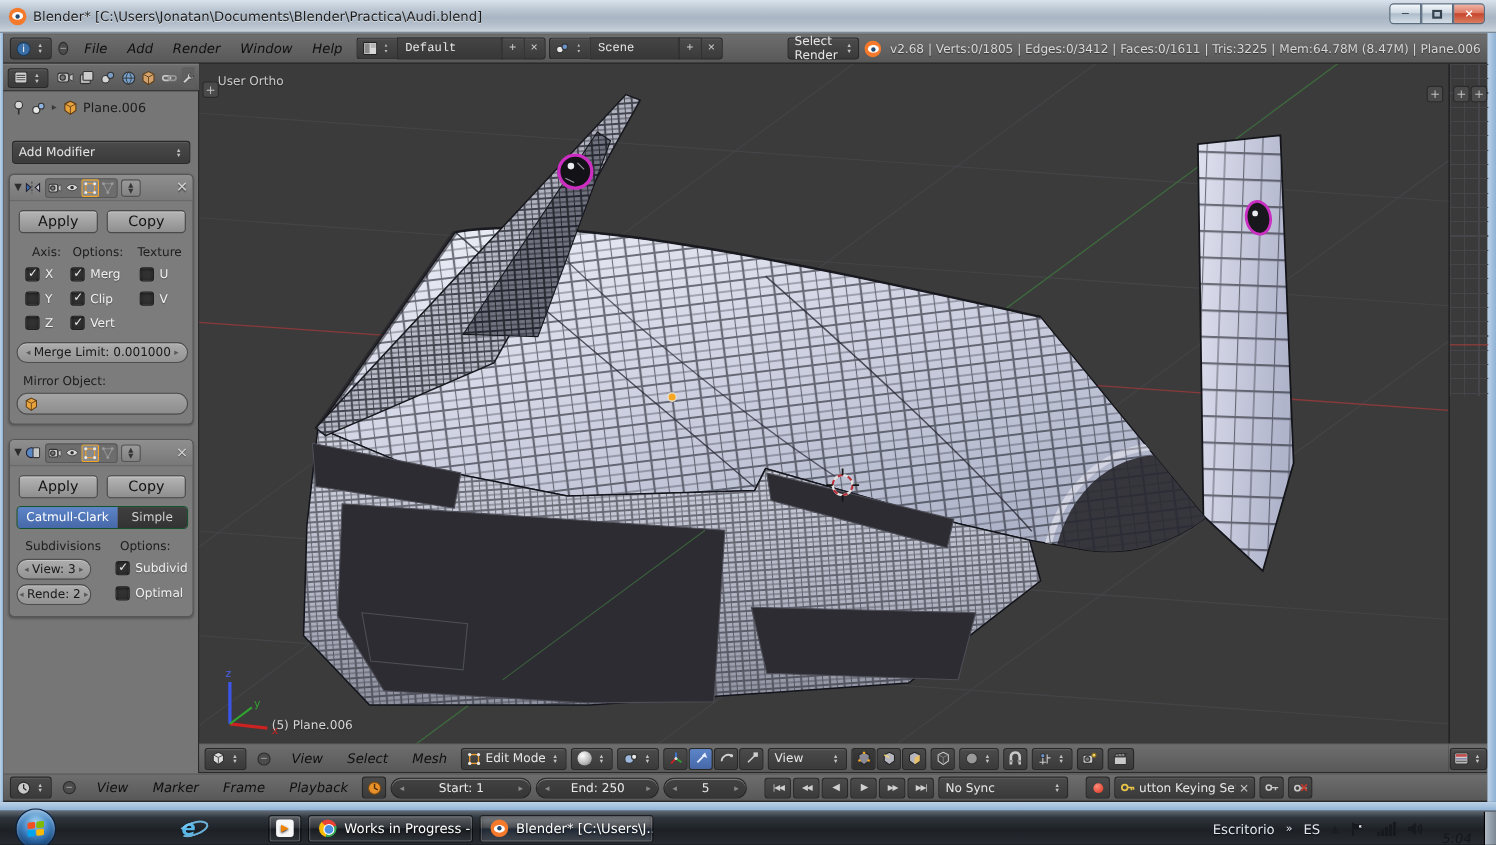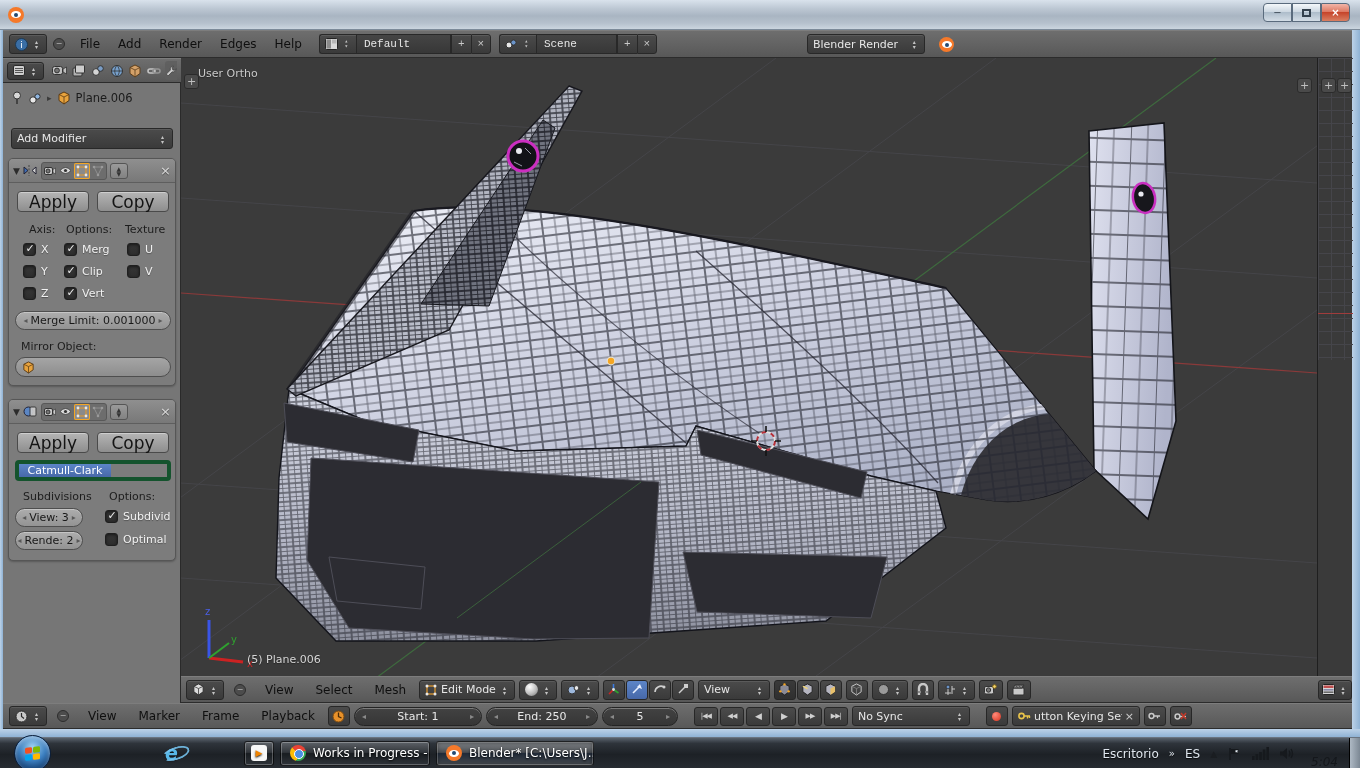--- a/index.html
+++ b/index.html
@@ -22,21 +22,21 @@
   .wbtn:first-child { border-radius:4px 0 0 4px; }
   .wbtn.close { border-radius:0 4px 4px 0; background:linear-gradient(180deg,#f2b5a8,#dd7a64 45%,#c6452b 50%,#d97f62); color:#fff; font-weight:bold; }
   .wbtn .maxbox { width:9px; height:8px; border:2px solid #33404d; }
 
   
   .wborder { background:linear-gradient(90deg,#bcd2e8,#8fb2d4); }
 
   
   .hbar { background:linear-gradient(180deg,#6e6e6e,#585858); border-top:1px solid #7d7d7d;
     border-bottom:1px solid #2c2c2c; display:flex; align-items:center; }
-  .menu { font-size:12px; color:#0f0f0f; padding:0 9px; cursor:default; }
+  .menu { font-size:12px; color:#0f0f0f; padding:0 9px; cursor:default;font-style:italic; }
   .ccirc { width:12px; height:12px; border-radius:50%; background:#4c4c4c; border:1px solid #2d2d2d;
     color:#b9b9b9; font-size:8px; line-height:10px; text-align:center; margin:0 6px; }
   .spin { display:inline-flex; flex-direction:column; align-items:center; justify-content:center;
     font-size:6px; line-height:5px; color:#c4c4c4; width:9px; }
   .spin::before { content:"▴"; } .spin::after { content:"▾"; }
   .dd { display:inline-flex; align-items:center; gap:4px; height:20px; padding:0 5px;
     background:linear-gradient(180deg,#4b4b4b,#3a3a3a); border:1px solid #282828; border-radius:3px;
     color:#e6e6e6; font-size:11px; box-shadow:inset 0 1px 0 rgba(255,255,255,.09); }
   .sqbtn { width:20px; height:20px; display:inline-flex; align-items:center; justify-content:center;
     background:linear-gradient(180deg,#4b4b4b,#3a3a3a); border:1px solid #282828; border-radius:3px;
@@ -62,35 +62,35 @@
   .tri { color:#2c2c2c; font-size:9px; }
   .miniicon { width:15px; height:15px; display:inline-flex; align-items:center; justify-content:center; }
   .togglegrp { display:flex; background:#6d6d6d; border:1px solid #585858; border-radius:3px; }
   .togglegrp .miniicon { width:16px; height:16px; }
   .togglegrp .miniicon.hl { background:#8a8a8a; box-shadow:inset 0 0 0 1px #f5a623; border-radius:2px; }
   .updwid { width:18px; height:16px; background:linear-gradient(180deg,#9a9a9a,#828282); border:1px solid #555;
     border-radius:3px; display:flex; flex-direction:column; align-items:center; justify-content:center;
     font-size:6px; line-height:5px; color:#333; }
   .xclose { margin-left:auto; color:#d8d8d8; font-size:13px; text-shadow:0 1px 1px rgba(0,0,0,.4); }
   .lbtn { position:absolute; height:21px; background:linear-gradient(180deg,#b5b5b5,#8e8e8e);
-    border:1px solid #4a4a4a; border-radius:4px; color:#141414; font-size:17px;
+    border:1px solid #4a4a4a; border-radius:4px; color:#141414; font-size:13px;
     display:flex; align-items:center; justify-content:center; box-shadow:inset 0 1px 0 rgba(255,255,255,.35); }
   .plabel { position:absolute; font-size:11px; color:#1d1d1d; }
   .cbrow { position:absolute; display:flex; align-items:center; gap:5px; }
   .cb { width:13px; height:13px; background:linear-gradient(180deg,#353535,#2e2e2e); border:1px solid #1f1f1f;
     border-radius:3px; box-shadow:inset 0 1px 3px rgba(0,0,0,.55); position:relative; }
   .cb.on::after { content:"✓"; position:absolute; left:1.5px; top:-2px; color:#ececec; font-size:11px; }
   .cblab { font-size:11px; color:#f1f1f1; text-shadow:0 1px 1px rgba(0,0,0,.35); }
   .pill { position:absolute; height:19px; border-radius:10px; background:linear-gradient(180deg,#adadad,#939393);
     border:1px solid #4e4e4e; color:#181818; font-size:11px; display:flex; align-items:center;
     justify-content:center; gap:3px; box-shadow:inset 0 1px 0 rgba(255,255,255,.3); }
   .pill .par { font-size:8px; color:rgba(0,0,0,.45); }
   .pilld { background:linear-gradient(180deg,#424242,#363636); border:1px solid #242424; color:#e8e8e8; }
   .pilld .par { color:rgba(255,255,255,.4); }
-  .seg { position:absolute; height:21px; display:flex; border-radius:4px; overflow:hidden; border:4px solid #14532d;flex-direction:column; }
+  .seg { position:absolute; height:21px; display:flex; border-radius:4px; overflow:hidden; border:1px solid #14532d; }
   .seg > div { display:flex; align-items:center; justify-content:center; font-size:11px; }
   .seg .sel { background:linear-gradient(180deg,#5c85c8,#4768a8); color:#fff; }
   .seg .uns { background:linear-gradient(180deg,#3f3f3f,#333); color:#cfcfcf; }
   .objfield { position:absolute; height:20px; border-radius:10px; background:linear-gradient(180deg,#a5a5a5,#8d8d8d);
     border:1px solid #4e4e4e; display:flex; align-items:center; padding-left:6px; }
 
   
   #vp { left:181px; top:58px; width:1136px; height:618px; background:#3b3b3b; overflow:hidden; }
   #vp svg { position:absolute; left:0; top:0; }
   .vptext { position:absolute; font-size:11px; color:#c9c9c9; text-shadow:0 1px 1px rgba(0,0,0,.4); }
@@ -155,20 +155,21 @@
 
   .gap4 { width:4px; } .gap8 { width:8px; } .gap14 { width:14px; }
 </style>
 </head>
 <body>
 
 <div id="screen">
 
   <div id="titlebar" class="abs">
     <span class="blogo"></span>
+    <span class="ttl">Blender* [C:\Users\Jonatan\Documents\Blender\Practica\Audi.blend]</span>
     <div id="wbtns">
       <div class="wbtn">−</div>
       <div class="wbtn">
           <span class="maxbox"></span>
         </div>
       <div class="wbtn close">×</div>
     </div>
   </div>
 
   <div class="abs wborder" style="left:0;top:30px;width:3px;height:699px;"></div>
@@ -180,21 +181,21 @@
       <svg width="13" height="13" viewBox="0 0 13 13">
           <circle cx="6.5" cy="6.5" r="6" fill="#3a6ea5" stroke="#1d3a57"></circle>
           <text x="6.5" y="9.5" font-size="9" fill="#fff" text-anchor="middle" font-family="DejaVu Sans">i</text>
         </svg>
       <span class="spin"></span>
     </span>
     <span class="ccirc">−</span>
     <span class="menu">File</span>
     <span class="menu">Add</span>
     <span class="menu">Render</span>
-    <span class="menu">Edges</span>
+    <span class="menu">Window</span>
     <span class="menu">Help</span>
     <span class="gap8"></span>
     <span class="combo">
       <span class="dd">
         <svg width="13" height="12" viewBox="0 0 13 12">
             <rect x="0.5" y="0.5" width="12" height="11" rx="1" fill="#d8d8d8" stroke="#222"></rect>
             <rect x="1.5" y="1.5" width="4.5" height="9" fill="#8a8a8a"></rect>
             <rect x="7" y="1.5" width="4.5" height="4" fill="#b5b5b5"></rect>
           </svg>
         <span class="spin"></span>
@@ -211,25 +212,26 @@
             <circle cx="8.5" cy="4.5" r="2.6" fill="#6a93c8" stroke="#333"></circle>
           </svg>
         <span class="spin"></span>
       </span>
       <span class="cfield" style="width:81px;">Scene</span>
       <span class="sqbtn">+</span>
       <span class="sqbtn">×</span>
     </span>
     <span style="width:150px;"></span>
     <span class="dd" style="width:118px;justify-content:space-between;">
-      <span>Blender Render</span>
+      <span>Select Render</span>
       <span class="spin"></span>
     </span>
     <span class="gap14"></span>
     <span class="blogo" style="width:15px;height:15px;"></span>
+    <span class="stats">v2.68 | Verts:0/1805 | Edges:0/3412 | Faces:0/1611 | Tris:3225 | Mem:64.78M (8.47M) | Plane.006</span>
   </div>
 
   <div id="props" class="abs">
     <div id="propshead" class="hbar" style="padding:0 4px;gap:2px;">
       <span class="dd" style="height:18px;">
         <svg width="12" height="11" viewBox="0 0 12 11">
             <rect x="0.5" y="0.5" width="11" height="10" rx="1.5" fill="#cfcfcf" stroke="#2a2a2a"></rect>
             <path d="M2 3.5h8M2 5.5h8M2 7.5h8" stroke="#555" stroke-width="1"></path>
           </svg>
         <span class="spin"></span>

